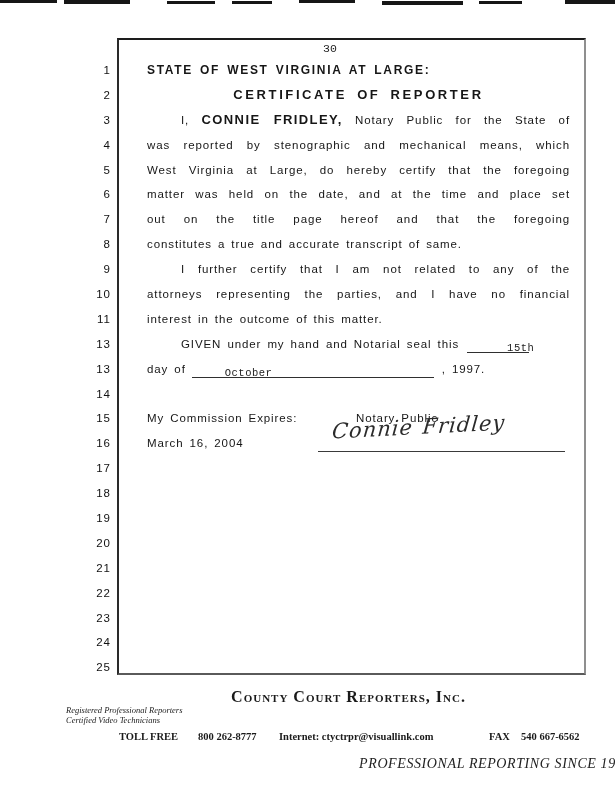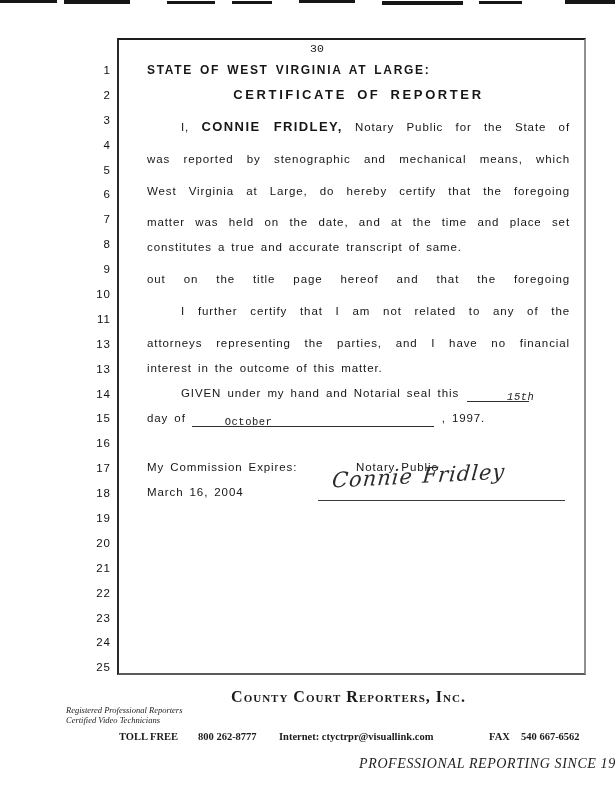--- a/index.html
+++ b/index.html
@@ -18,53 +18,53 @@
   .frame{
     position:absolute;left:117px;top:38px;width:469px;height:637px;
     box-sizing:border-box;
     border-top:2px solid #1d1d1d;
     border-left:2px solid #2a2a2a;
     border-right:2px solid #8f8f8f;
     border-bottom:2px solid #5a5a5a;
     background:#fff;
   }
   .pgnum{
-    position:absolute;left:191px;top:2px;
+    position:absolute;left:204px;top:2px;
     font-family:"Liberation Mono",monospace;
     font-size:11.5px;color:#222;
   }
 
   
   .linenum-col{position:absolute;left:78px;top:58px;width:33px;}
   .ln{
     height:24.9px;line-height:24.9px;
     text-align:right;font-size:11.5px;color:#111;
     letter-spacing:1px;
   }
 
   
   .lines{position:absolute;left:147px;top:58px;width:423px;}
   .line{
     position:relative;
     height:24.9px;line-height:24.9px;
     font-size:11.5px;letter-spacing:0.9px;word-spacing:2px;
     white-space:nowrap;color:#161616;
   }
-  .jl{white-space:normal;text-align:justify;text-align-last:justify;margin-top:7px;}
+  .jl{white-space:normal;text-align:justify;text-align-last:justify;}
   .ind{text-indent:34px;}
   .title-row{text-align:center;font-weight:bold;font-size:13px;letter-spacing:2.6px;word-spacing:4px;}
   .sub-row{font-weight:bold;font-size:12px;letter-spacing:1.7px;word-spacing:2px;}
   .bname{font-weight:bold;font-size:13px;letter-spacing:1.4px;}
   .typed{
     font-family:"Liberation Mono",monospace;
     font-size:10.5px;letter-spacing:0.5px;color:#222;
   }
   .u-day{
     display:inline-block;width:62px;height:17px;vertical-align:-3px;
-    border-bottom:1.5px solid #2f2f2f;margin-left:8px;font-style:italic;
+    border-bottom:1.5px solid #2f2f2f;margin-left:8px;
   }
   .u-day .typed{padding-left:6px;}
   .u-month{
     display:inline-block;width:242px;height:17px;vertical-align:-3px;
     border-bottom:1.5px solid #2f2f2f;margin-left:6px;margin-right:8px;
   }
   .u-month .typed{padding-left:33px;}
   .notary-label{position:absolute;left:209px;top:0;}
   .sig-line{
     position:absolute;left:171px;top:-6px;width:247px;height:26px;
@@ -147,22 +147,22 @@
 
   <div class="lines">
     <div class="line sub-row">STATE OF WEST VIRGINIA AT LARGE:</div>
     <div class="line title-row">CERTIFICATE OF REPORTER</div>
 
     <div class="line jl ind"><span>I, </span><span class="bname">CONNIE FRIDLEY,</span><span> Notary Public for the State of</span></div>
 
     <div class="line jl">was reported by stenographic and mechanical means, which</div>
     <div class="line jl">West Virginia at Large, do hereby certify that the foregoing</div>
     <div class="line jl">matter was held on the date, and at the time and place set</div>
+    <div class="line jl">out on the title page hereof and that the foregoing</div>
     <div class="line">constitutes a true and accurate transcript of same.</div>
-    <div class="line jl">out on the title page hereof and that the foregoing</div>
     <div class="line jl ind">I further certify that I am not related to any of the</div>
     <div class="line jl">attorneys representing the parties, and I have no financial</div>
     <div class="line">interest in the outcome of this matter.</div>
 
     <div class="line ind"><span>GIVEN under my hand and Notarial seal this</span><span class="u-day"><span class="typed">15th</span></span></div>
 
     <div class="line"><span>day of</span><span class="u-month"><span class="typed">October</span></span><span>, 1997.</span></div>
 
     <div class="line"></div>
 

